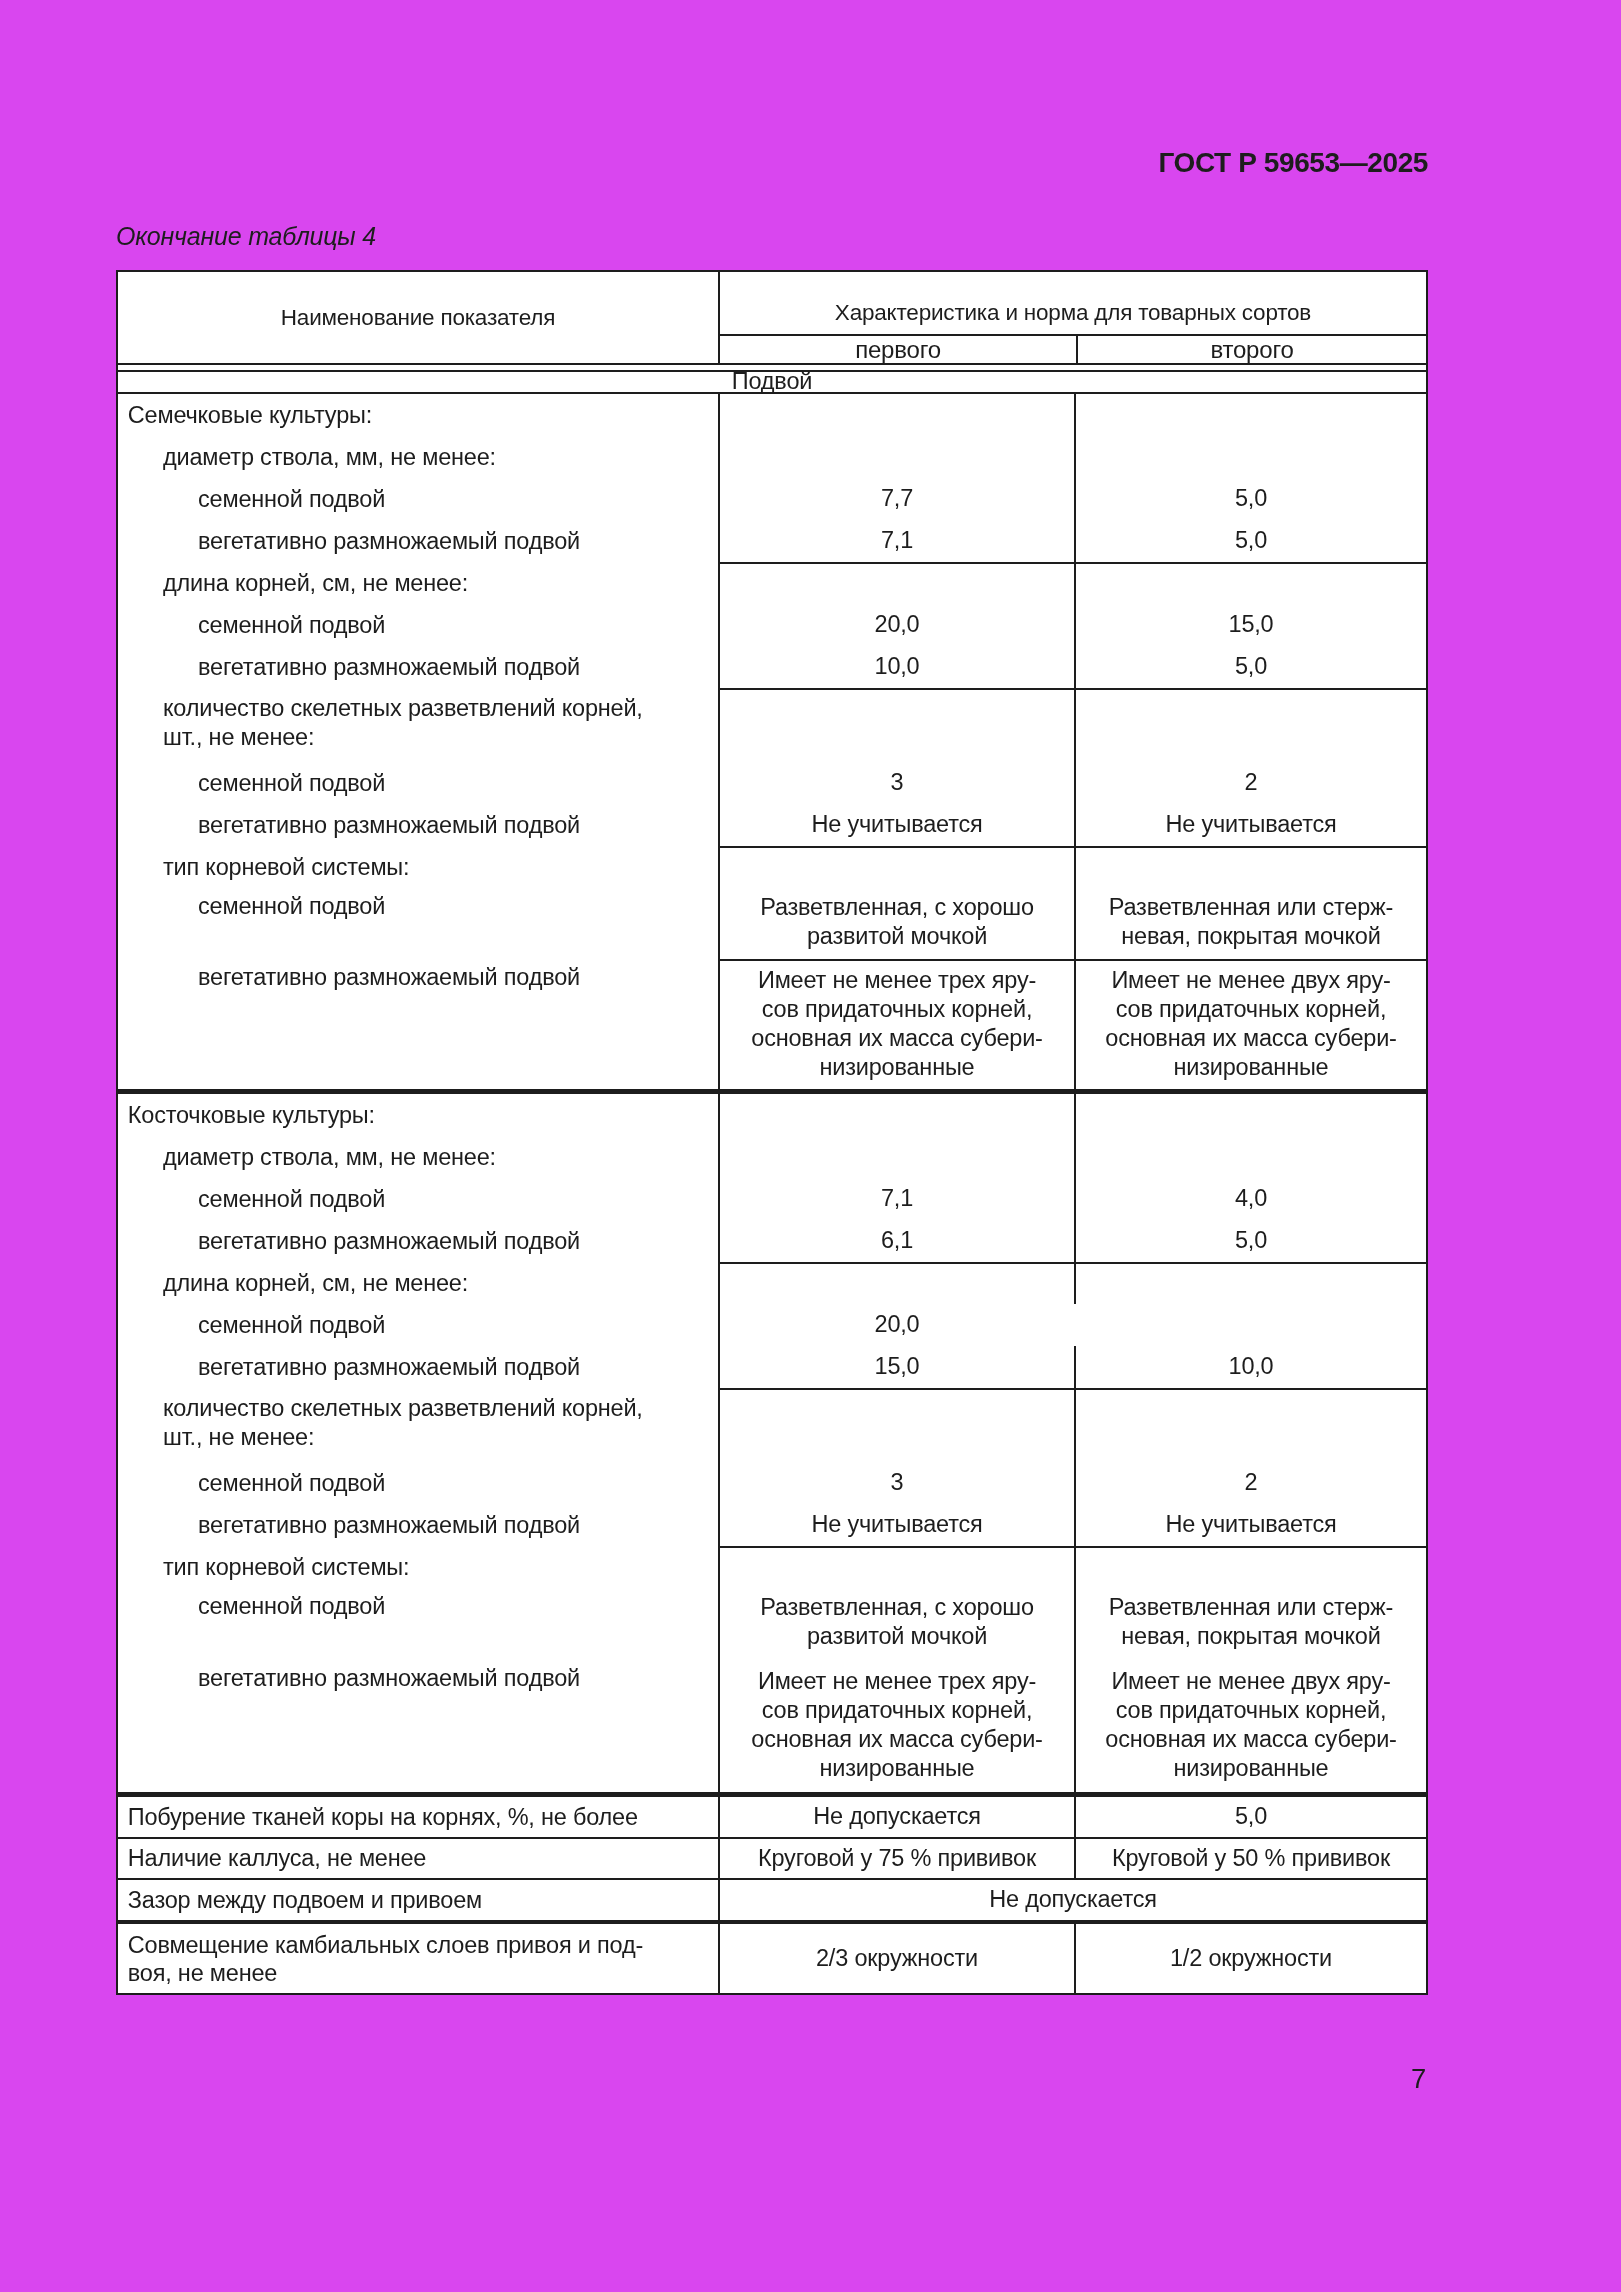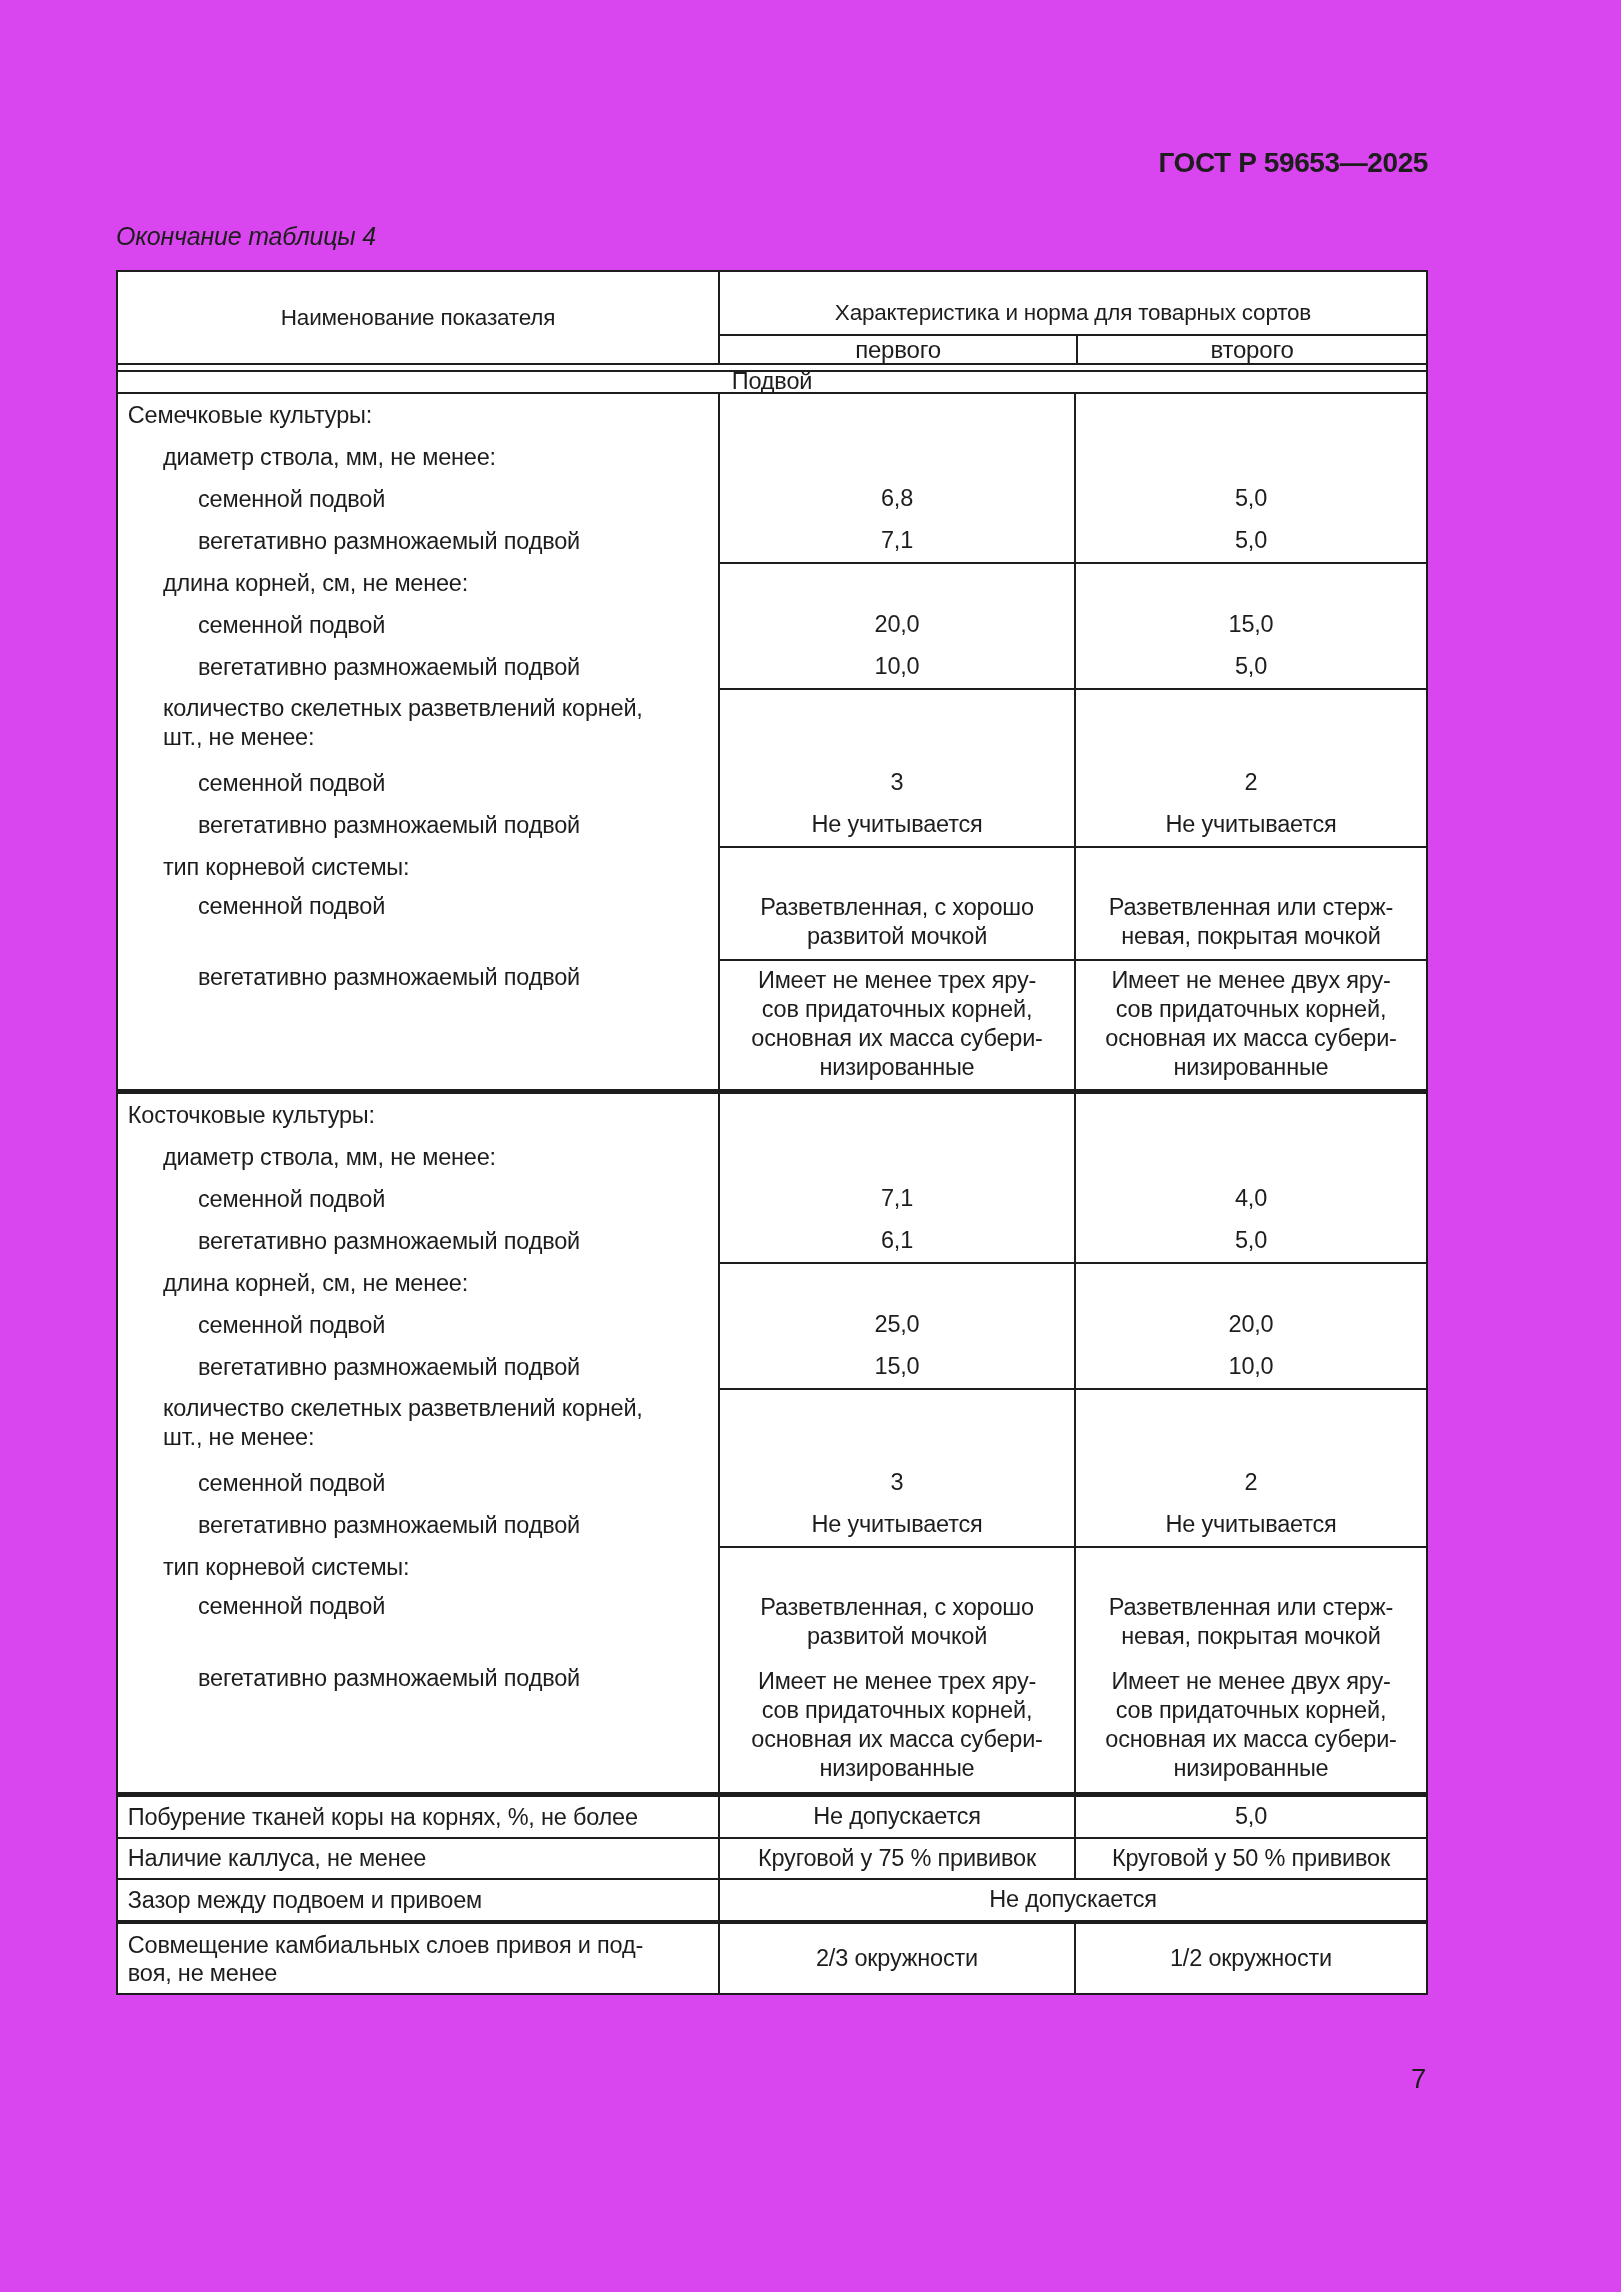--- a/index.html
+++ b/index.html
@@ -132,21 +132,21 @@
       <div class="c2"></div>
       <div class="c3"></div>
     </div>
     <div class="r">
       <div class="c1 lvl1">диаметр ствола, мм, не менее:</div>
       <div class="c2"></div>
       <div class="c3"></div>
     </div>
     <div class="r">
       <div class="c1 lvl2">семенной подвой</div>
-      <div class="c2">6,8</div>
+      <div class="c2">7,7</div>
       <div class="c3">5,0</div>
     </div>
     <div class="r">
       <div class="c1 lvl2">вегетативно размножаемый подвой</div>
       <div class="c2">7,1</div>
       <div class="c3">5,0</div>
     </div>
     <div class="r gb">
       <div class="c1 lvl1">длина корней, см, не менее:</div>
       <div class="c2"></div>
@@ -224,21 +224,20 @@
       <div class="c2">6,1</div>
       <div class="c3">5,0</div>
     </div>
     <div class="r gb">
       <div class="c1 lvl1">длина корней, см, не менее:</div>
       <div class="c2"></div>
       <div class="c3"></div>
     </div>
     <div class="r">
       <div class="c1 lvl2">семенной подвой</div>
-      <div class="c2">25,0</div>
       <div class="c3">20,0</div>
     </div>
     <div class="r">
       <div class="c1 lvl2">вегетативно размножаемый подвой</div>
       <div class="c2">15,0</div>
       <div class="c3">10,0</div>
     </div>
     <div class="r gb para">
       <div class="c1 lvl1">количество скелетных разветвлений корней,
 шт., не менее:</div>

